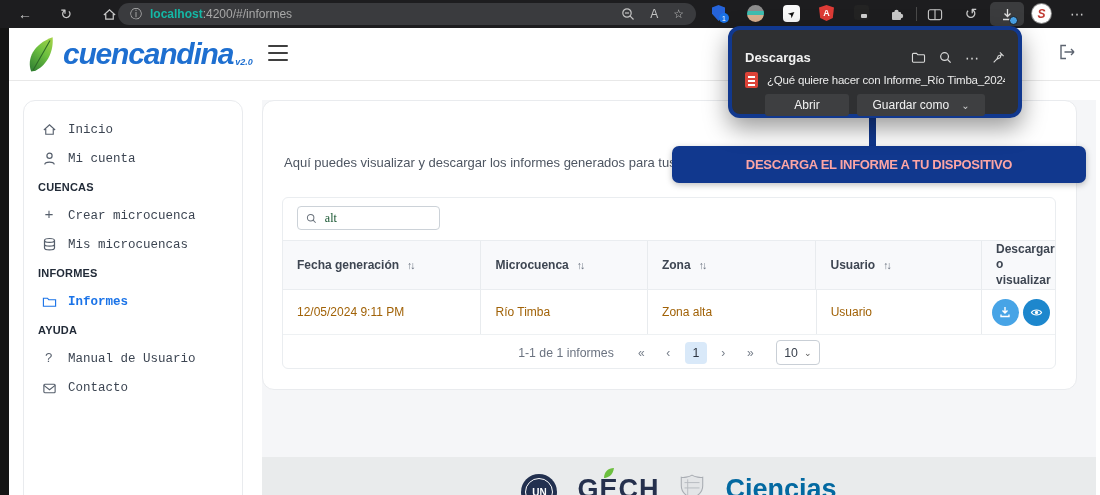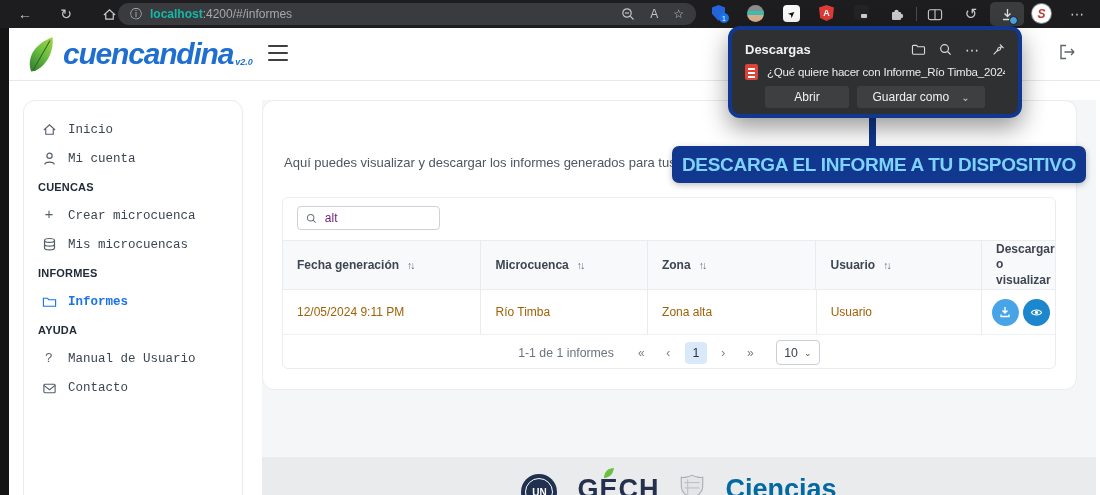--- a/index.html
+++ b/index.html
@@ -76,21 +76,21 @@
 
   
   .main-card{position:absolute;left:262px;top:100px;width:815px;height:290px;background:#fff;
       border:1px solid #e9ebee;border-radius:12px;box-sizing:border-box;z-index:4;}
   .main-title{position:absolute;left:21px;top:22px;font-size:20px;font-weight:bold;color:#19222e;}
   .main-sub{position:absolute;left:21px;top:54px;font-size:13px;color:#4e5662;white-space:nowrap;}
   .panel{position:absolute;left:19px;top:96px;width:774px;height:172px;border:1px solid #eaedf0;border-radius:6px;
       background:#fff;box-sizing:border-box;overflow:hidden;}
   .search-box{position:absolute;left:14px;top:8px;width:143px;height:24px;border:1px solid #ccd2d8;border-radius:4px;
       display:flex;align-items:center;padding:0 8px;gap:6px;box-sizing:border-box;background:#fff;}
-  .search-box input{border:none;outline:none;width:100%;font-size:12px;color:#701a75;font-family:Liberation Sans, sans-serif;background:transparent;}
+  .search-box input{border:none;outline:none;width:100%;font-size:12px;color:#14532d;font-family:Liberation Serif, serif;background:transparent;}
   .thead{position:absolute;left:0;top:42px;width:100%;height:50px;background:#f8f9fb;border-top:1px solid #eaedf0;
       border-bottom:1px solid #eaedf0;display:flex;box-sizing:border-box;}
   .trow{position:absolute;left:0;top:92px;width:100%;height:45px;display:flex;border-bottom:1px solid #eef1f3;box-sizing:border-box;}
   .c1{width:198px;}.c2{width:167px;}.c3{width:169px;}.c4{width:166px;}.c5{width:74px;}
   .cell{display:flex;align-items:center;padding-left:14px;box-sizing:border-box;}
   .thead .cell{font-size:12px;font-weight:600;color:#3e4652;}
   .thead .cell + .cell, .trow .cell + .cell{border-left:1px solid #e8ebee;}
   .trow .cell{font-size:12px;color:#a16207;}
   .sort{margin-left:8px;color:#6e7683;font-size:10.5px;letter-spacing:-2px;font-weight:normal;}
   .col-wrap{line-height:1.3;padding-right:4px;}
@@ -103,26 +103,26 @@
   .pg-a{width:27px;text-align:center;font-size:12px;color:#767e8a;}
   .pg-chip{width:22px;height:22px;background:#d9e9f9;border-radius:4px;display:flex;align-items:center;justify-content:center;
       font-size:12.4px;color:#2c3440;margin:0 3px;}
   .pg-size{margin-left:12px;width:42px;height:23px;border:1px solid #c9cfd6;border-radius:4px;background:#fff;
       display:flex;align-items:center;justify-content:center;gap:6px;font-size:12.3px;color:#39414d;}
   .pg-size .chev{font-size:9px;color:#555;}
 
   
   .connector{position:absolute;left:869px;top:112px;width:7px;height:36px;background:#11388e;z-index:30;}
   .callout{position:absolute;left:672px;top:146px;width:414px;height:37px;background:#11388e;border-radius:7px;z-index:31;
-      display:flex;align-items:center;justify-content:center;color:#7dd3fc;font-weight:bold;font-size:19px;
+      display:flex;align-items:center;justify-content:center;color:#fca5a5;font-weight:bold;font-size:13px;
       letter-spacing:-0.3px;box-shadow:0 2px 6px rgba(0,0,0,.25);white-space:nowrap;}
 
   
   .popup{position:absolute;left:728px;top:26px;width:294px;height:92px;background:#2f3032;border:4px solid #11388e;
-      border-radius:12px;z-index:40;box-shadow:0 10px 24px rgba(0,0,0,.4);padding:12px 13px;box-sizing:border-box;}
+      border-radius:12px;z-index:40;box-shadow:0 10px 24px rgba(0,0,0,.4);padding:20px 13px;box-sizing:border-box;}
   .pop-head{display:flex;align-items:center;}
   .pop-title{font-size:13px;font-weight:bold;color:#f1f1f1;}
   .pop-icos{margin-left:auto;display:flex;align-items:center;gap:13px;color:#d9d9d9;}
   .pop-icos .g{font-size:14px;line-height:10px;}
   .pop-item{display:flex;align-items:center;gap:9px;margin-top:7px;}
   .pdf-ico{width:13px;height:16px;background:#dd4338;border-radius:2px;position:relative;flex:0 0 auto;}
   .pdf-ico::before{content:"";position:absolute;left:3px;top:4px;right:3px;height:2px;background:#fff;
       box-shadow:0 4px 0 #fff,0 8px 0 #fff;}
   .pop-msg{font-size:11.5px;letter-spacing:-0.2px;color:#ebebeb;white-space:nowrap;overflow:hidden;}
   .pop-btns{display:flex;margin-top:6px;margin-left:20px;gap:8px;}

